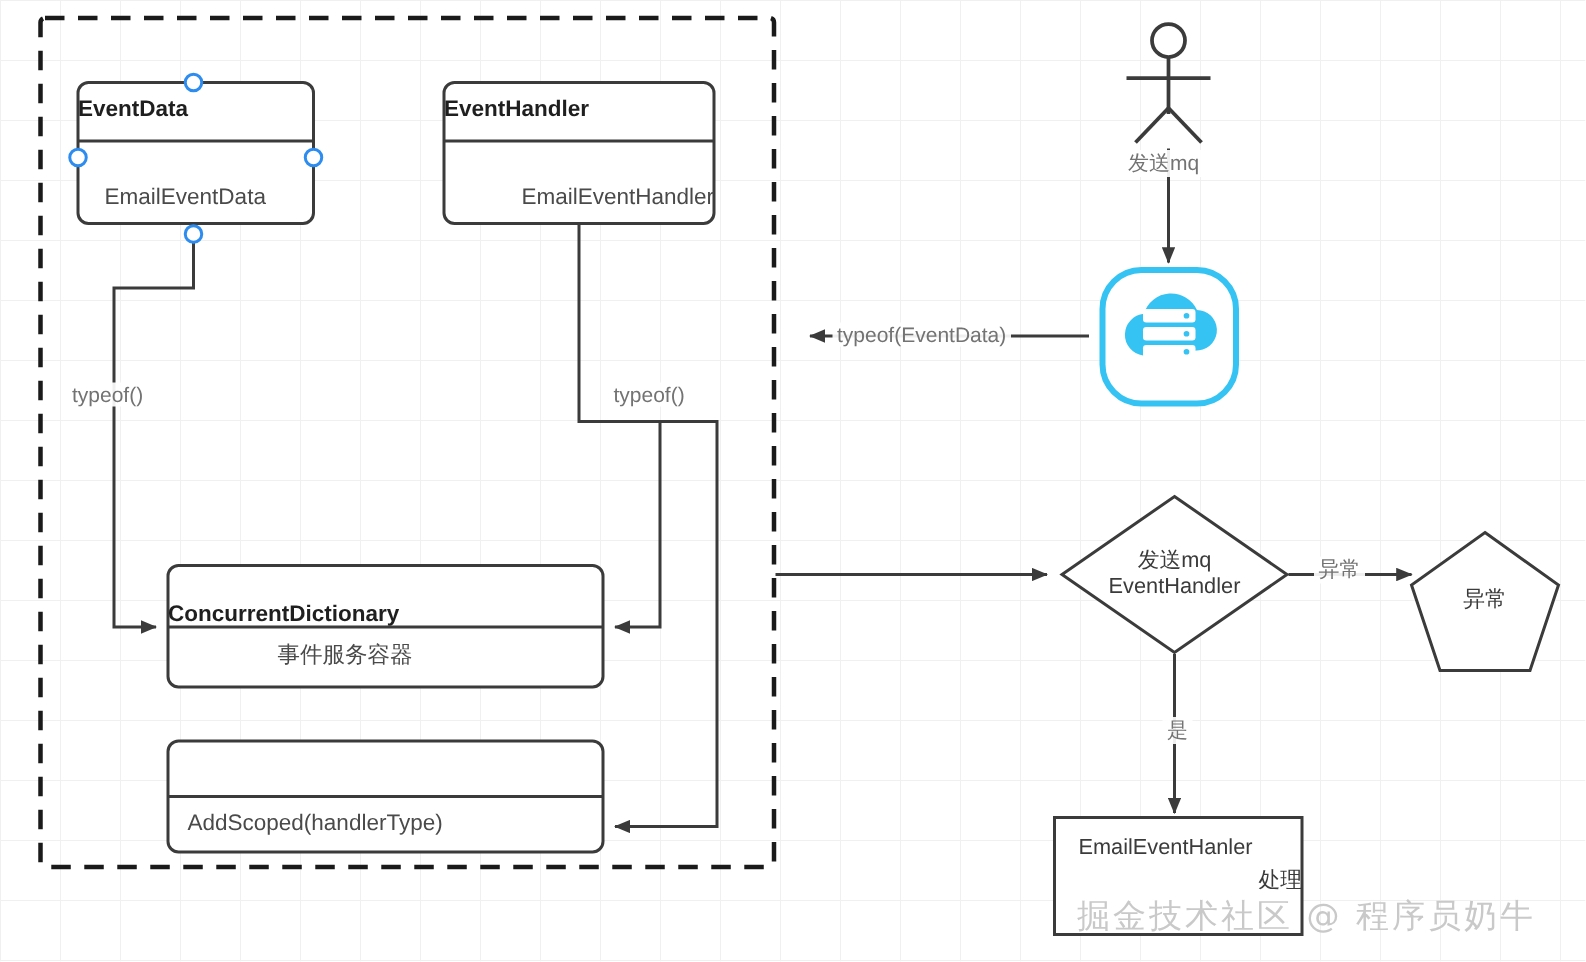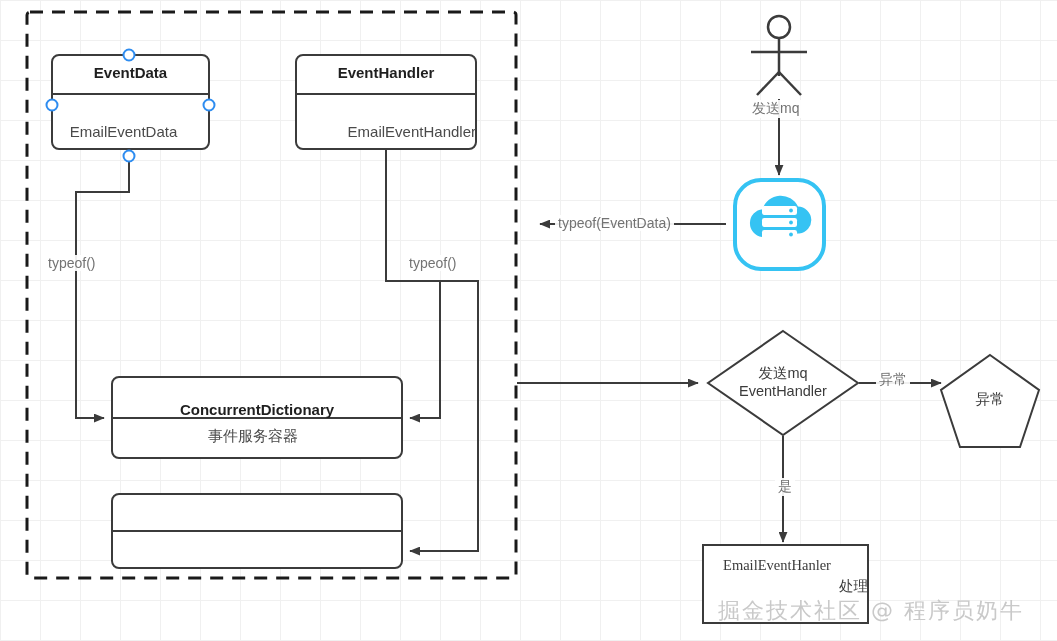--- a/index.html
+++ b/index.html
@@ -25,21 +25,20 @@
     left: 0;
     top: 0;
     width: 1057px;
     height: 641px;
   }
   .cls-title {
     position: absolute;
     font-weight: bold;
     font-size: 15px;
     color: #1f1f1f;
-    text-align: center;
     white-space: nowrap;
   }
   .cls-body {
     position: absolute;
     font-size: 15px;
     color: #4a4a4a;
     white-space: nowrap;
   }
   .edge-lbl {
     position: absolute;
@@ -140,38 +139,39 @@
     <circle cx="129" cy="156" r="5.5" fill="#ffffff" stroke="#2d8cf0" stroke-width="2"></circle>
   </svg>
 
   <div class="cls-title" style="left:52px; top:64px; width:157px;">EventData</div>
   <div class="cls-body" style="left:52px; top:123px; width:143px; text-align:center;">EmailEventData</div>
 
   <div class="cls-title" style="left:296px; top:64px; width:180px;">EventHandler</div>
   <div class="cls-body" style="left:296px; top:123px; width:180px; text-align:right;">EmailEventHandler</div>
 
   <div class="cls-title" style="left:112px; top:386px; width:290px;margin-top:15px;">ConcurrentDictionary</div>
-  <div class="cls-body" style="left:112px; top:427px; width:236px; text-align:center;margin-left:23px;">事件服务容器</div>
+  <div class="cls-body" style="left:112px; top:427px; width:236px; text-align:center;">事件服务容器</div>
 
+  <div class="cls-body" style="left:125px; top:540px; text-align:left;">AddScoped(handlerType)</div>
 
   <div class="edge-lbl" style="left:45px; top:255px;">typeof()</div>
 
   <div class="edge-lbl" style="left:406px; top:255px;">typeof()</div>
 
   <div class="edge-lbl" style="left:555px; top:215px;">typeof(EventData)</div>
 
   <div class="edge-lbl" style="left:749px; top:100px;">发送mq</div>
 
   <div class="edge-lbl" style="left:876px; top:371px;">异常</div>
 
   <div class="edge-lbl" style="left:775px; top:478px;">是</div>
 
   <div class="node-lbl" style="left:708px; top:364px; width:150px;">发送mq</div>
   <div class="node-lbl" style="left:708px; top:383px; width:150px;">EventHandler</div>
 
   <div class="node-lbl" style="left:941px; top:390px; width:98px;">异常</div>
 
-  <div class="node-lbl" style="left:703px; top:557px; width:148px;font-family:Liberation Serif, serif;">EmailEventHanler</div>
+  <div class="node-lbl" style="left:703px; top:557px; width:148px;">EmailEventHanler</div>
   <div class="node-lbl" style="left:703px; top:577px; width:165px;text-align:right;">处理</div>
 
   <div class="watermark">掘金技术社区 @ 程序员奶牛</div>
 
 </div>
 
 </body></html>

